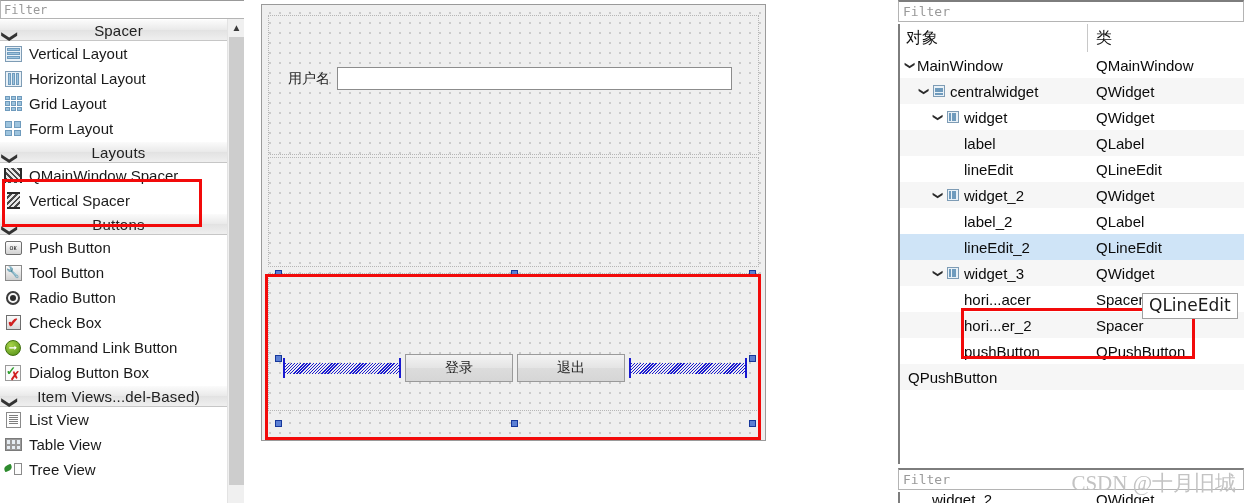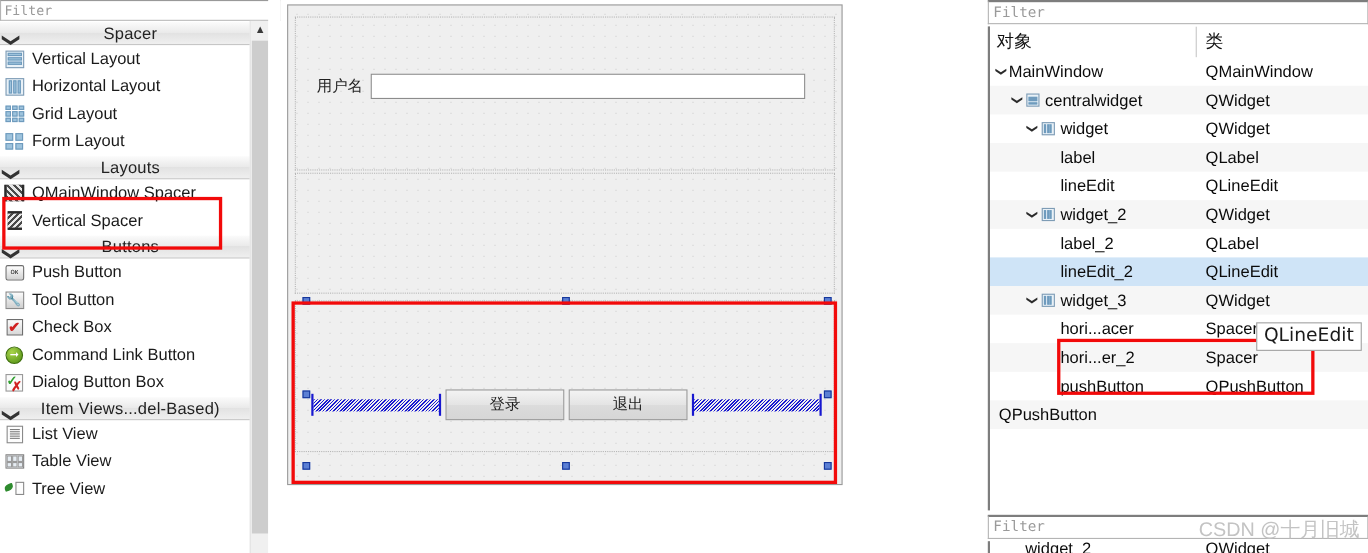--- a/index.html
+++ b/index.html
@@ -362,22 +362,22 @@
   #oi-clipped {
     position: absolute; left: 2px; top: 492px;
     width: 346px; height: 11px;
     overflow: hidden;
     border-left: 2px solid #7d7d7d;
   }
   #oi-clipped .oi-row { height: 22px; margin-top: -4px; }
   #watermark {
     position: absolute;
     right: 8px; top: 469px;
-    font-family: Liberation Sans, sans-serif;
-    font-size: 18px;
+    font-family: Liberation Serif, serif;
+    font-size: 21px;
     color: #c3c3c3;
     z-index: 11;
     white-space: nowrap;
   }
 </style>
 </head>
 <body>
 
 <div id="app">
 
@@ -466,20 +466,28 @@
         <span class="wb-ico">
           <span class="ico-push">ок</span>
         </span>
         <span class="lbl">Push Button</span>
       </div>
       <div class="wb-item">
         <span class="wb-ico">
           <span class="ico-tool">🔧</span>
         </span>
         <span class="lbl">Tool Button</span>
+      </div>
+      <div class="wb-item">
+        <span class="wb-ico">
+          <span class="ico-radio">
+              <i></i>
+            </span>
+        </span>
+        <span class="lbl">Radio Button</span>
       </div>
       <div class="wb-item">
         <span class="wb-ico">
           <span class="ico-check">✔</span>
         </span>
         <span class="lbl">Check Box</span>
       </div>
       <div class="wb-item">
         <span class="wb-ico">
           <span class="ico-cmdlink">➞</span>

